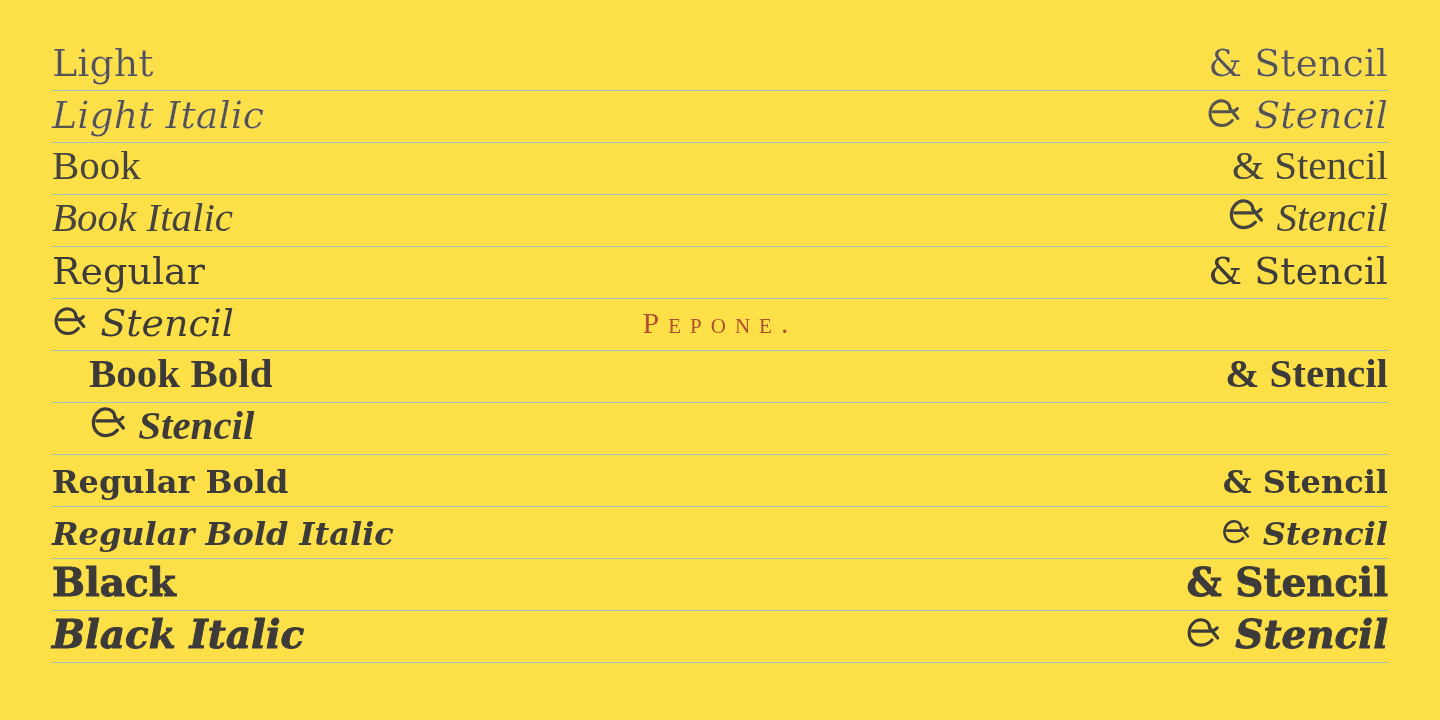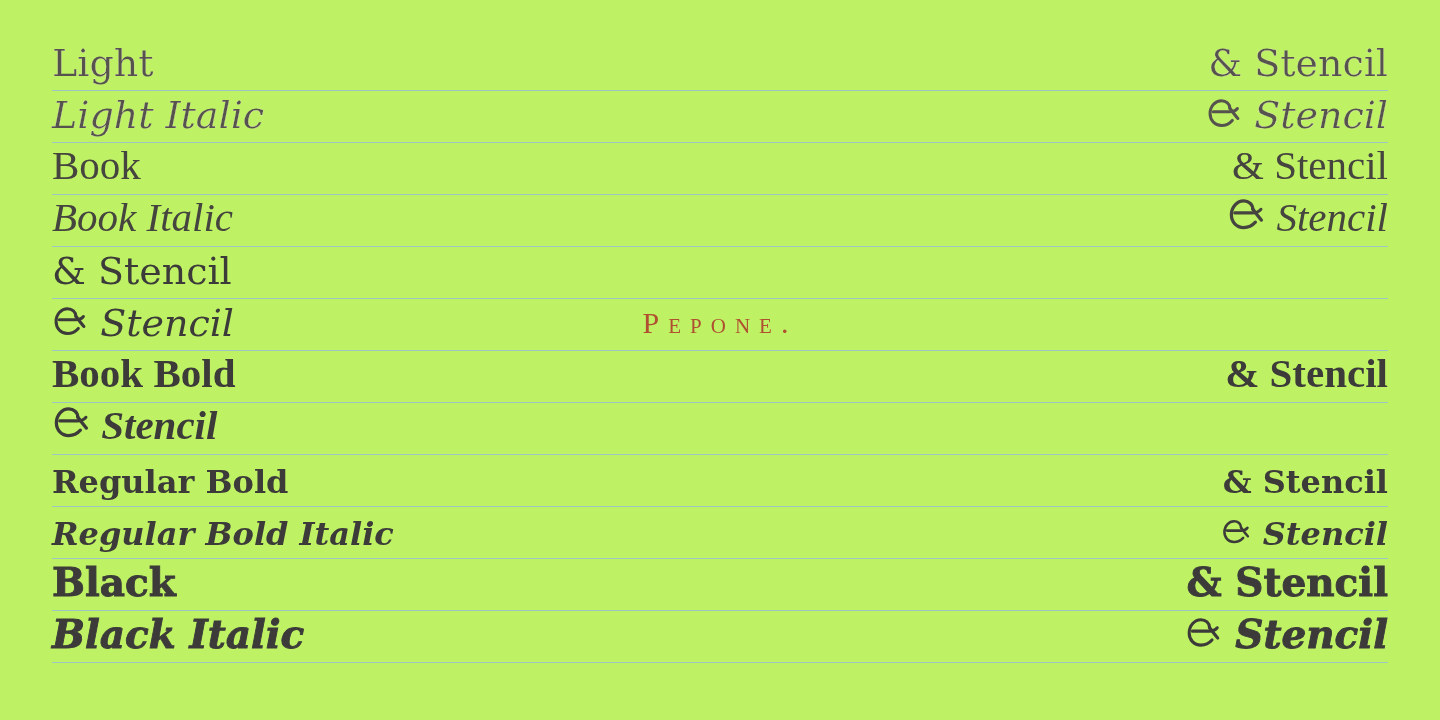--- a/index.html
+++ b/index.html
@@ -12,21 +12,21 @@
     height: 720px;
     background: #FDF2DF;
     font-family: "DejaVu Serif", "Liberation Serif", serif;
     overflow: hidden;
   }
 
   #specimen-sheet {
     position: relative;
     width: 1440px;
     height: 720px;
-    background: #bef264;
+    background: #fde047;
   }
 
   
   #style-list {
     position: absolute;
     left: 52px;
     top: 39px;
     width: 1336px;
   }
 
@@ -81,20 +81,21 @@
     font-size: 38px;
     color: #3C3B3A;
   }
   
   .w-bookbold .style-name,
   .w-bookbold .stencil-label {
     font-family: "Liberation Serif", "DejaVu Serif", serif;
     font-weight: bold;
     font-size: 41px;
     color: #3C3B3A;
+    margin-left: 37px;
   }
   
   .w-regbold .style-name,
   .w-regbold .stencil-label {
     font-family: "DejaVu Serif", "Liberation Serif", serif;
     font-weight: bold;
     font-size: 32px;
     color: #3C3B3A;
   }
   
@@ -171,20 +172,21 @@
       <span class="stencil-label"><span class="amp"><svg viewBox="0 0 62 52" width="0.95em" height="0.8em" aria-hidden="true">
               <g fill="none" stroke="currentColor" stroke-width="5.2" stroke-linecap="round" stroke-linejoin="round">
                 <path d="M41 17.5c0-7.6-6.3-13-14.4-13C16.4 4.5 7 13.8 7 26.6 7 38.2 15 47 26.6 47c7.6 0 13.9-3.3 18.6-8.6"></path>
                 <path d="M12.5 23.6h27.8c6.6 0 11-2.2 13.6-5.6"></path>
                 <path d="M41 17.5c4.6 6.3 9.2 12.4 13.8 17.6"></path>
               </g>
             </svg></span> Stencil</span>
     </div>
 
     <div class="style-row w-regular">
+      <span class="style-name">Regular</span>
       <span class="stencil-label">&amp; Stencil</span>
     </div>
 
     <div class="style-row w-regular is-italic">
       <span class="stencil-label"><span class="amp"><svg viewBox="0 0 62 52" width="0.95em" height="0.8em" aria-hidden="true">
               <g fill="none" stroke="currentColor" stroke-width="5.2" stroke-linecap="round" stroke-linejoin="round">
                 <path d="M41 17.5c0-7.6-6.3-13-14.4-13C16.4 4.5 7 13.8 7 26.6 7 38.2 15 47 26.6 47c7.6 0 13.9-3.3 18.6-8.6"></path>
                 <path d="M12.5 23.6h27.8c6.6 0 11-2.2 13.6-5.6"></path>
                 <path d="M41 17.5c4.6 6.3 9.2 12.4 13.8 17.6"></path>
               </g>

